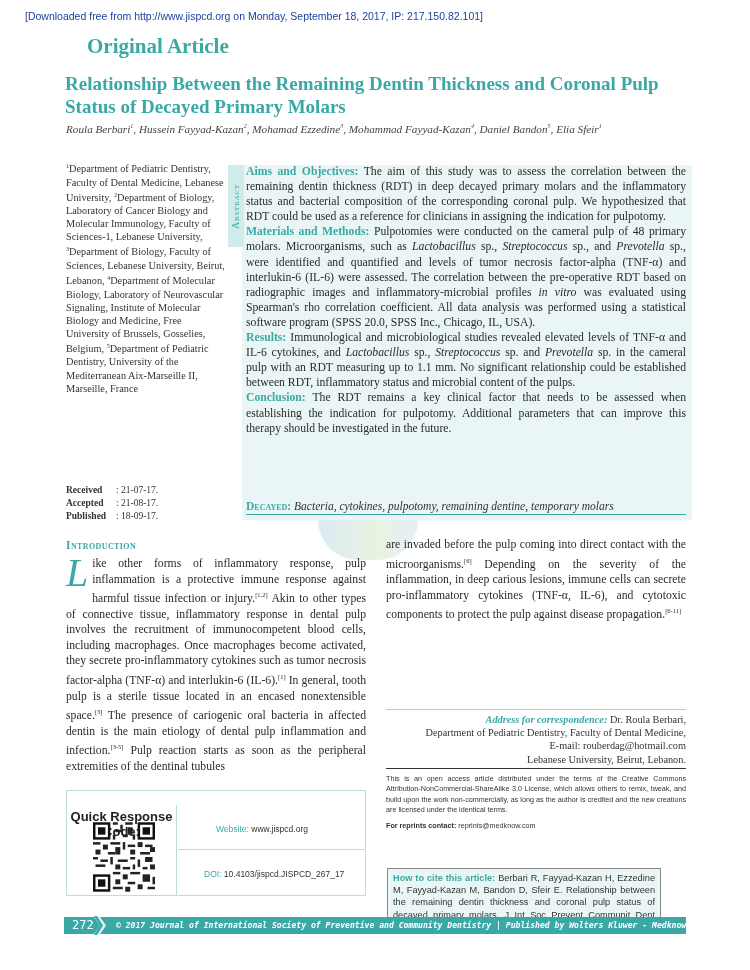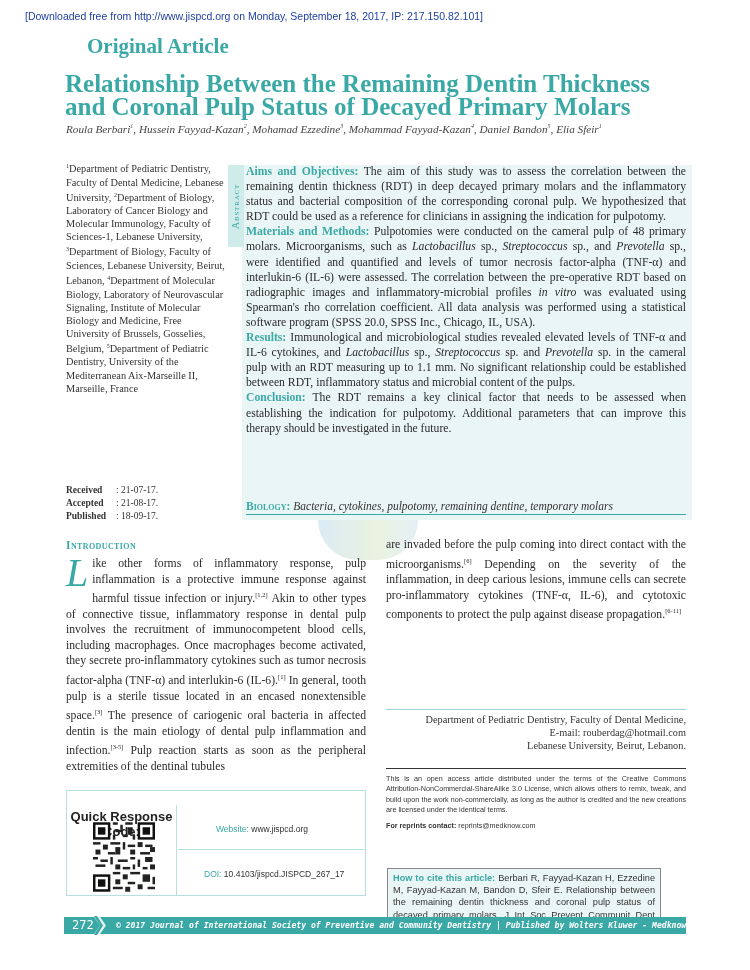--- a/index.html
+++ b/index.html
@@ -2,21 +2,21 @@
 <html><head>
 <meta charset="utf-8">
 <style>
   * { box-sizing: border-box; margin: 0; padding: 0; }
   html, body { width: 750px; height: 970px; background: #ffffff; overflow: hidden; }
   body { position: relative; font-family: "Liberation Serif", "DejaVu Serif", serif; color: #2b2b2b; }
 
   .download-banner { position: absolute; left: 25px; top: 10px; font-family: "Liberation Sans", sans-serif; font-size: 10.5px; color: #1f3fa0; }
 
   .section-type { position: absolute; left: 65px; top: 34px; font-size: 21px; font-weight: bold; color: #3aa9a6; margin-left: 22px; }
-  .article-title { position: absolute; left: 65px; top: 72px; width: 620px; font-size: 25px; line-height: 23px; font-weight: bold; color: #3aa9a6; }
+  .article-title { position: absolute; left: 65px; top: 72px; width: 620px; font-size: 19px; line-height: 23px; font-weight: bold; color: #3aa9a6; }
   .authors { position: absolute; left: 66px; top: 123px; width: 640px; font-size: 11.2px; font-style: italic; color: #444; }
   .authors sup { font-size: 6px; }
 
   .affiliations { position: absolute; left: 66px; top: 160px; width: 160px; font-size: 10.3px; line-height: 13.1px; color: #333; }
   .affiliations sup { font-size: 6px; }
   .dates { position: absolute; left: 66px; top: 484px; width: 160px; font-size: 9.5px; line-height: 13px; color: #333; }
   .dates .lbl { font-weight: bold; display: inline-block; width: 50px; }
 
   .abstract-box { position: absolute; left: 242px; top: 165px; width: 450px; height: 355px; background: #eaf6f5; }
   .abstract-tab { position: absolute; left: 228px; top: 165px; width: 16px; height: 82px; background: #cfeceb; display: flex; align-items: center; justify-content: center; }
@@ -94,36 +94,37 @@
     <span>Abstract</span>
   </div>
 
 <div class="abstract-text">
   <p><span class="h-teal">Aims and Objectives:</span><span> The aim of this study was to assess the correlation between the remaining dentin thickness (RDT) in deep decayed primary molars and the inflammatory status and bacterial composition of the corresponding coronal pulp. We hypothesized that RDT could be used as a reference for clinicians in assigning the indication for pulpotomy.</span></p>
   <p><span class="h-teal">Materials and Methods:</span><span> Pulpotomies were conducted on the cameral pulp of 48 primary molars. Microorganisms, such as </span><i>Lactobacillus</i><span> sp., </span><i>Streptococcus</i><span> sp., and </span><i>Prevotella</i><span> sp., were identified and quantified and levels of tumor necrosis factor-alpha (TNF-α) and interlukin-6 (IL-6) were assessed. The correlation between the pre-operative RDT based on radiographic images and inflammatory-microbial profiles </span><i>in vitro</i><span> was evaluated using Spearman's rho correlation coefficient. All data analysis was performed using a statistical software program (SPSS 20.0, SPSS Inc., Chicago, IL, USA).</span></p>
   <p><span class="h-teal">Results:</span><span> Immunological and microbiological studies revealed elevated levels of TNF-α and IL-6 cytokines, and </span><i>Lactobacillus</i><span> sp., </span><i>Streptococcus</i><span> sp. and </span><i>Prevotella</i><span> sp. in the cameral pulp with an RDT measuring up to 1.1 mm. No significant relationship could be established between RDT, inflammatory status and microbial content of the pulps.</span></p>
   <p><span class="h-teal">Conclusion:</span><span> The RDT remains a key clinical factor that needs to be assessed when establishing the indication for pulpotomy. Additional parameters that can improve this therapy should be investigated in the future.</span></p>
 </div>
 
-<div class="keywords"><span class="kw-label">Biology:</span><span class="kw-vals"> Bacteria, cytokines, pulpotomy, remaining dentine, temporary molars</span></div>
+<div class="keywords"><span class="kw-label">Decayed:</span><span class="kw-vals"> Bacteria, cytokines, pulpotomy, remaining dentine, temporary molars</span></div>
 
 <div class="watermark"></div>
 
 <div class="intro-heading">Introduction</div>
 
 <div class="col-left">
   <span class="dropcap">L</span><span>ike other forms of inflammatory response, pulp inflammation is a protective immune response against harmful tissue infection or injury.</span><sup class="ref">[1,2]</sup><span> Akin to other types of connective tissue, inflammatory response in dental pulp involves the recruitment of immunocompetent blood cells, including macrophages. Once macrophages become activated, they secrete pro-inflammatory cytokines such as tumor necrosis factor-alpha (TNF-α) and interlukin-6 (IL-6).</span><sup class="ref">[1]</sup><span> In general, tooth pulp is a sterile tissue located in an encased nonextensible space.</span><sup class="ref">[3]</sup><span> The presence of cariogenic oral bacteria in affected dentin is the main etiology of dental pulp inflammation and infection.</span><sup class="ref">[3-5]</sup><span> Pulp reaction starts as soon as the peripheral extremities of the dentinal tubules</span>
 </div>
 
 <div class="col-right">
   <p><span>are invaded before the pulp coming into direct contact with the microorganisms.</span><sup class="ref">[6]</sup><span> Depending on the severity of the inflammation, in deep carious lesions, immune cells can secrete pro-inflammatory cytokines (TNF-α, IL-6), and cytotoxic components to protect the pulp against disease propagation.</span><sup class="ref">[6-11]</sup></p>
 </div>
 
 <div class="divider-teal"></div>
 <div class="correspondence">
+  <div><span class="c-label">Address for correspondence:</span><span> Dr. Roula Berbari,</span></div>
   <div>Department of Pediatric Dentistry, Faculty of Dental Medicine,</div>
   <div>E-mail: rouberdag@hotmail.com</div>
   <div>Lebanese University, Beirut, Lebanon.</div>
 </div>
 <div class="divider-black"></div>
 
 <div class="license">This is an open access article distributed under the terms of the Creative Commons Attribution-NonCommercial-ShareAlike 3.0 License, which allows others to remix, tweak, and build upon the work non-commercially, as long as the author is credited and the new creations are licensed under the identical terms.</div>
 <div class="reprints"><b>For reprints contact:</b><span> reprints@medknow.com</span></div>
 
 <div class="cite-box"><span class="c-label">How to cite this article:</span><span> Berbari R, Fayyad-Kazan H, Ezzedine M, Fayyad-Kazan M, Bandon D, Sfeir E. Relationship between the remaining dentin thickness and coronal pulp status of decayed primary molars. J Int Soc Prevent Communit Dent 2017;7:272-8.</span></div>

